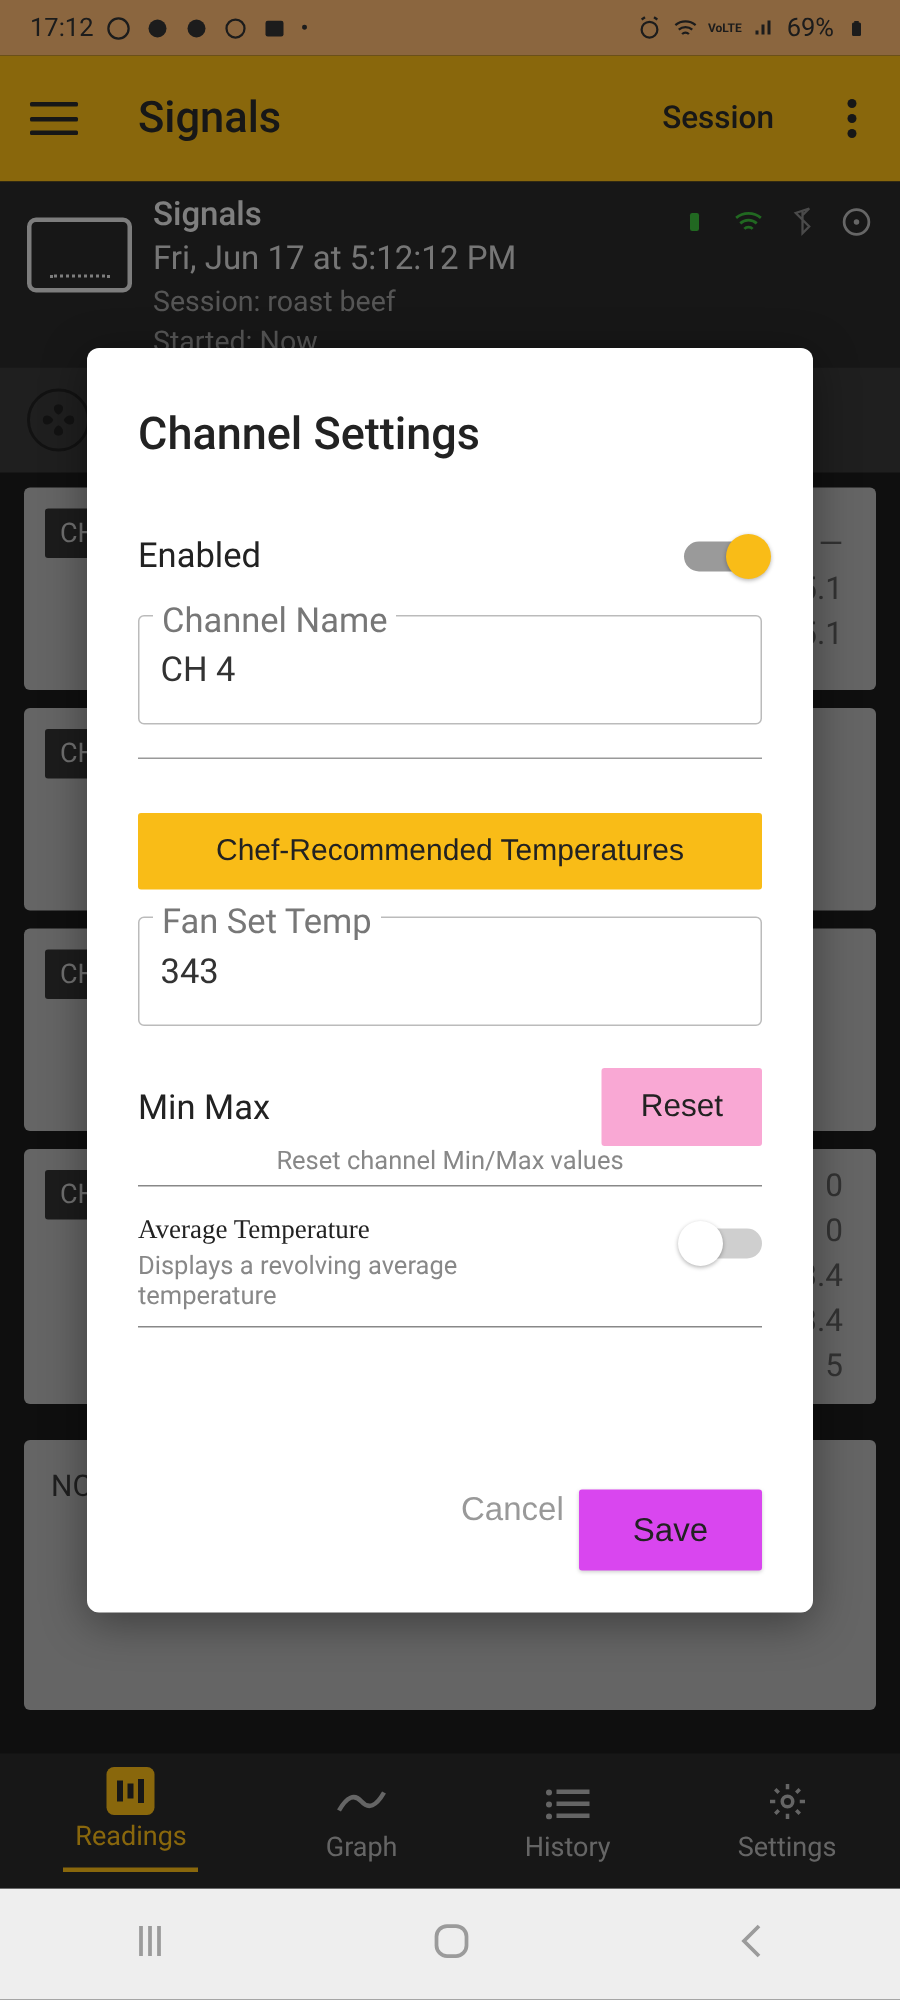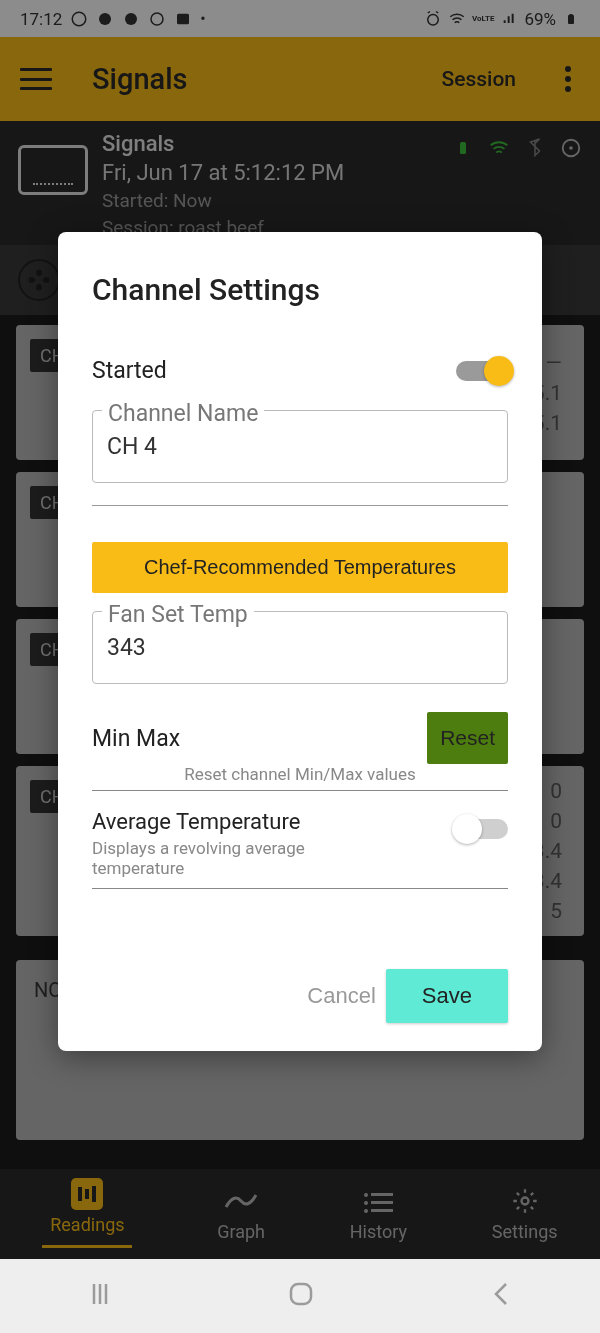--- a/index.html
+++ b/index.html
@@ -1,21 +1,21 @@
 <!DOCTYPE html>
 <html><head>
 <meta charset="utf-8">
 <style>
   * { box-sizing: border-box; margin: 0; padding: 0; }
   html, body { width: 600px; height: 1333px; font-family: Roboto, Arial, sans-serif; overflow: hidden; }
   body { background: #1c1c1c; position: relative; }
 
   
   .status-bar {
-    height: 37px; background: #ffffff; display: flex; align-items: center;
+    height: 37px; background: #fdba74; display: flex; align-items: center;
     justify-content: space-between; padding: 0 20px; font-size: 17px; color: #333;
   }
   .status-left { display: flex; align-items: center; gap: 8px; }
   .status-right { display: flex; align-items: center; gap: 6px; }
   .status-icon { width: 18px; height: 18px; display: inline-flex; align-items: center; justify-content: center; }
 
   
   .title-bar {
     height: 84px; background: #f9bc17; display: flex; align-items: center;
     padding: 0 20px; gap: 40px;
@@ -104,30 +104,30 @@
     color:#333; width:100%;
   }
   .hr { border:none; border-top:1px solid #999; margin:22px 0 0 0;}
   .chef-btn {
     margin-top:36px; width:100%; background:#f9bc17; color:#222; font-weight:500;
     font-size:20px; text-align:center; padding:14px 0; border:none; border-radius:2px;
     cursor:pointer;
   }
   .minmax-row { display:flex; align-items:center; justify-content:space-between; margin-top:28px;}
   .minmax-label { font-size:23px; color:#222;}
-  .reset-btn { background:#4d7c0f; border:none; padding:14px 13px; font-size:21px; font-weight:500; color:#222; border-radius:2px; cursor:pointer;}
+  .reset-btn { background:#f9a8d4; border:none; padding:14px 26px; font-size:21px; font-weight:500; color:#222; border-radius:2px; cursor:pointer;}
   .hint { text-align:center; color:#888; font-size:17px; }
   .hr2 { border:none; border-top:1px solid #888; margin-top:6px;}
   .avg-row { display:flex; justify-content:space-between; align-items:flex-start; margin-top:18px;}
   .avg-left {}
-  .avg-title { font-size:22px; color:#222;}
+  .avg-title { font-size:18px; color:#222;font-family:Liberation Serif, serif;}
   .avg-sub { font-size:17px; color:#888; max-width:260px; margin-top:4px;}
   .actions { display:flex; justify-content:flex-end; margin-top:80px; align-items:center;}
   .cancel-btn { background:none; border:none; color:#999; font-size:22px; cursor:pointer; padding:12px 10px;}
-  .save-btn { background:#5eead4; border:none; color:#222; font-size:22px; font-weight:500; padding:14px 36px; cursor:pointer; border-radius:2px; box-shadow:0 1px 3px rgba(0,0,0,0.2);}
+  .save-btn { background:#d946ef; border:none; color:#222; font-size:22px; font-weight:500; padding:14px 36px; cursor:pointer; border-radius:2px; box-shadow:0 1px 3px rgba(0,0,0,0.2);margin-top:28px;}
 </style>
 </head>
 <body>
 
 <div class="status-bar">
   <div class="status-left">
     <span>17:12</span>
     <span class="status-icon">
       <svg viewBox="0 0 24 24" width="18" height="18">
           <circle cx="12" cy="12" r="9" fill="none" stroke="#333" stroke-width="2"></circle>
@@ -196,22 +196,22 @@
       <span></span>
       <span></span>
   </div>
 </div>
 
 <div class="header-info">
   <div class="device-icon"></div>
   <div class="header-texts">
     <div class="hd-title">Signals</div>
     <div class="hd-date">Fri, Jun 17  at 5:12:12 PM</div>
+    <div class="hd-sess">Session: roast beef</div>
     <div class="hd-sess">Started: Now</div>
-    <div class="hd-sess">Session: roast beef</div>
   </div>
   <div class="header-icons">
     <span><svg width="18" height="22" viewBox="0 0 24 24">
           <rect x="8" y="4" width="8" height="16" rx="2" fill="#3cbd3c"></rect>
         </svg></span>
     <span><svg width="22" height="22" viewBox="0 0 24 24">
           <path d="M3 9a14 14 0 0118 0M6 13a9 9 0 0112 0M9 17a4 4 0 016 0" fill="none" stroke="#3cbd3c" stroke-width="2"></path>
         </svg></span>
     <span><svg width="18" height="22" viewBox="0 0 24 24">
           <path d="M12 2v20l6-6-12-12 12-4-6 6" fill="none" stroke="#888" stroke-width="2"></path>
@@ -318,21 +318,21 @@
         <path d="M16 4 L6 14 L16 24" fill="none" stroke="#9b9b9b" stroke-width="2.5"></path>
       </svg></div>
 </div>
 
 <div class="scrim" style="bottom:74px;"></div>
 
 <div class="dialog">
   <div class="dlg-title">Channel Settings</div>
 
   <div class="row">
-    <span class="enabled-label">Started</span>
+    <span class="enabled-label">Enabled</span>
     <div class="toggle">
       <div class="toggle-knob"></div>
     </div>
   </div>
 
   <div class="fieldset">
     <span class="field-label">Channel Name</span>
     <div class="field">CH 4</div>
   </div>
 

